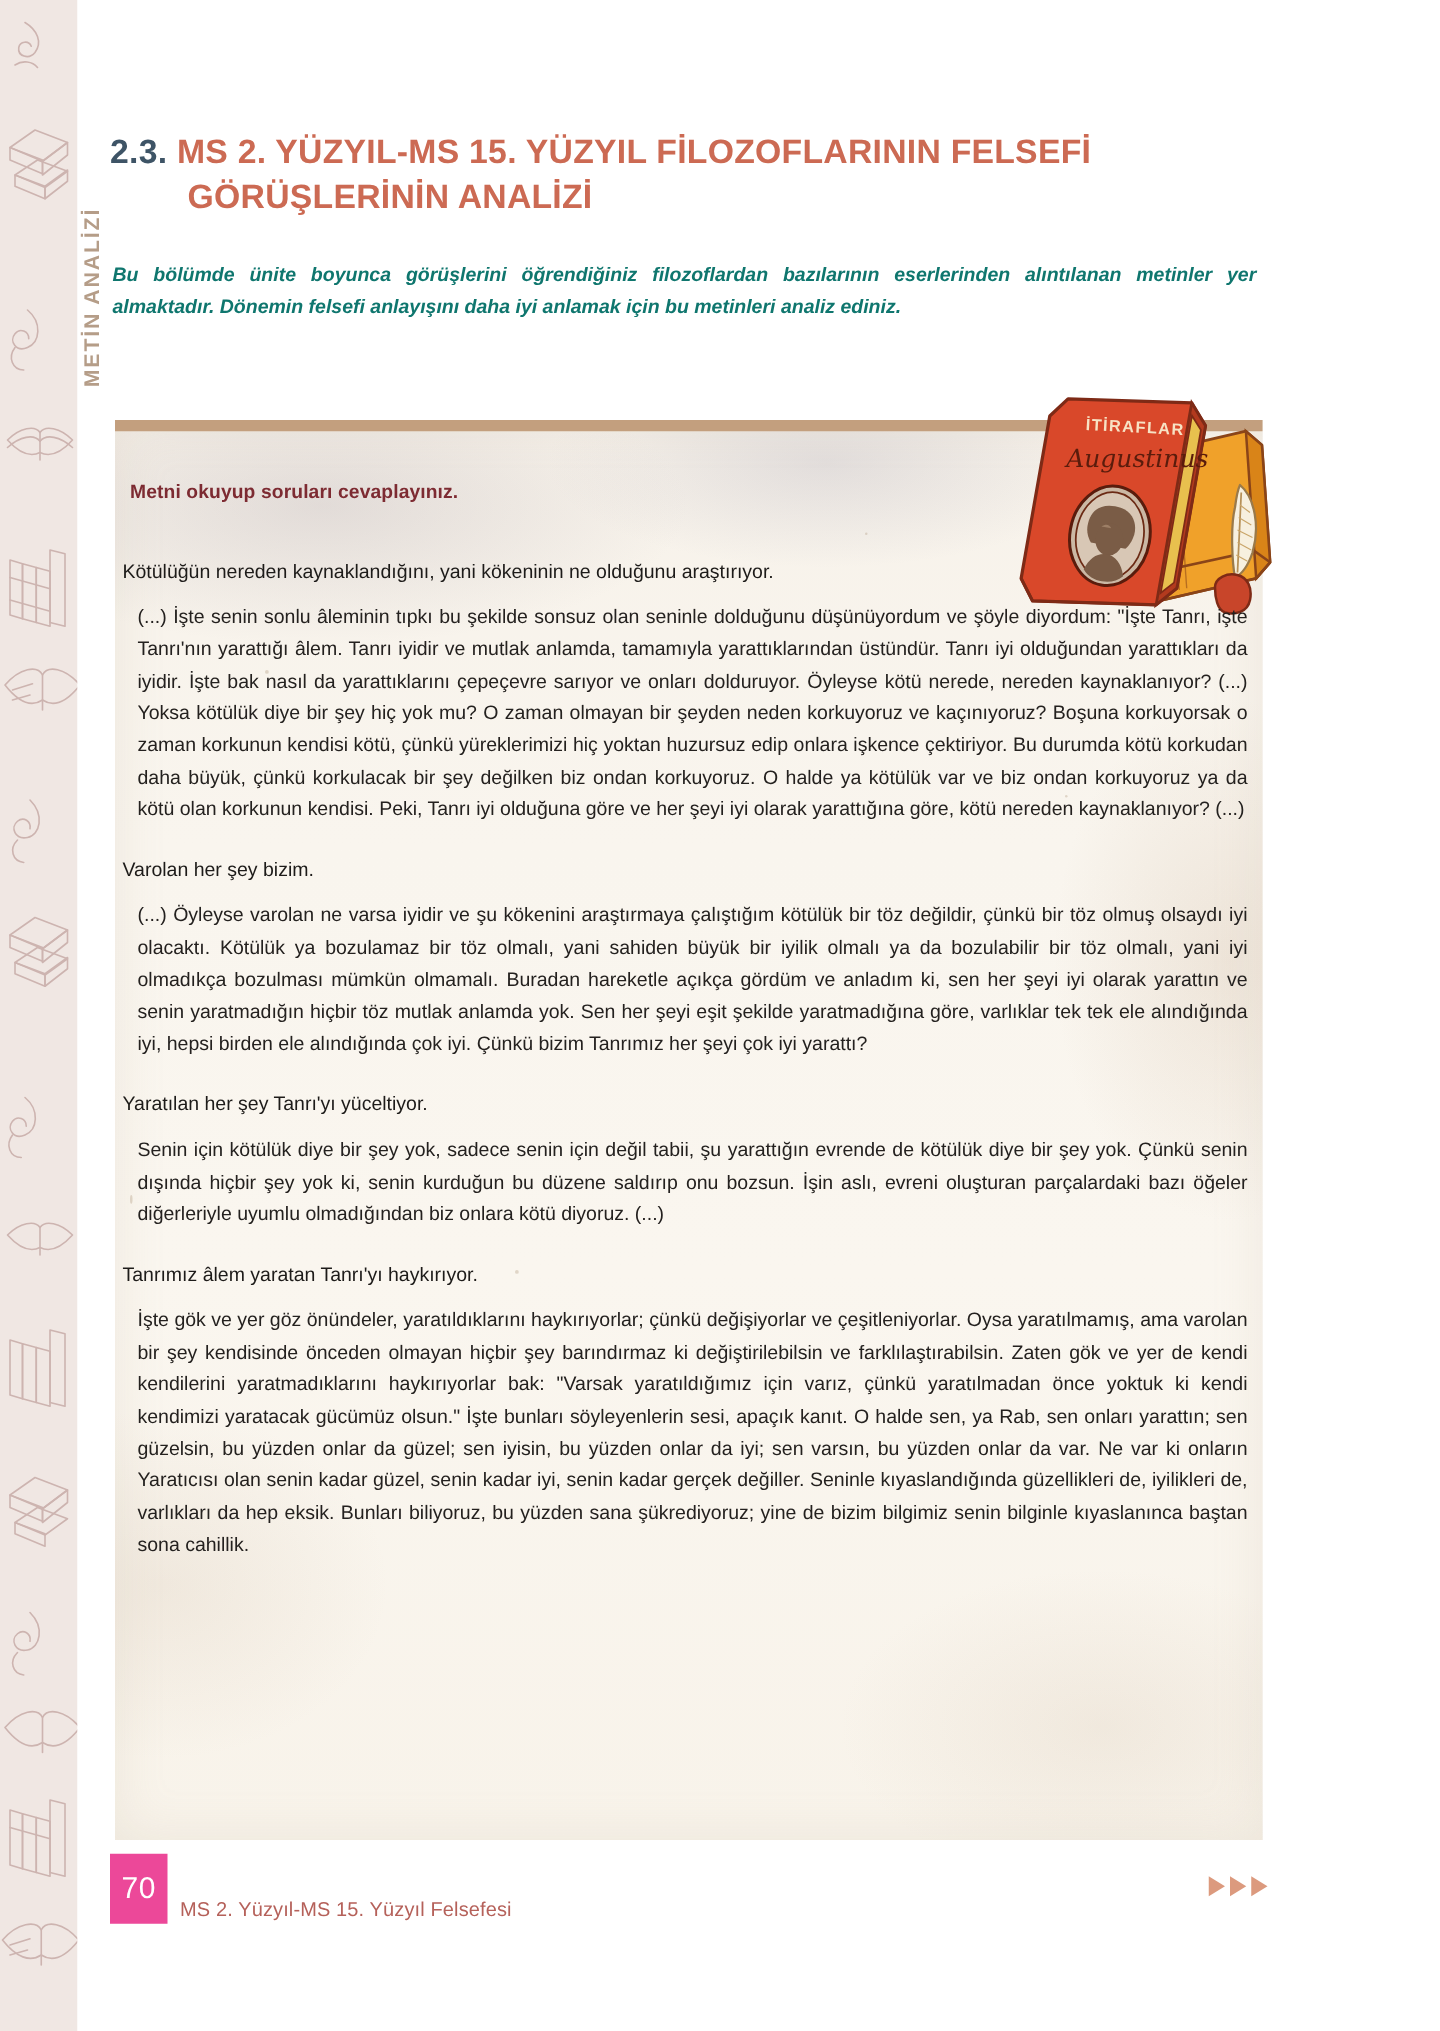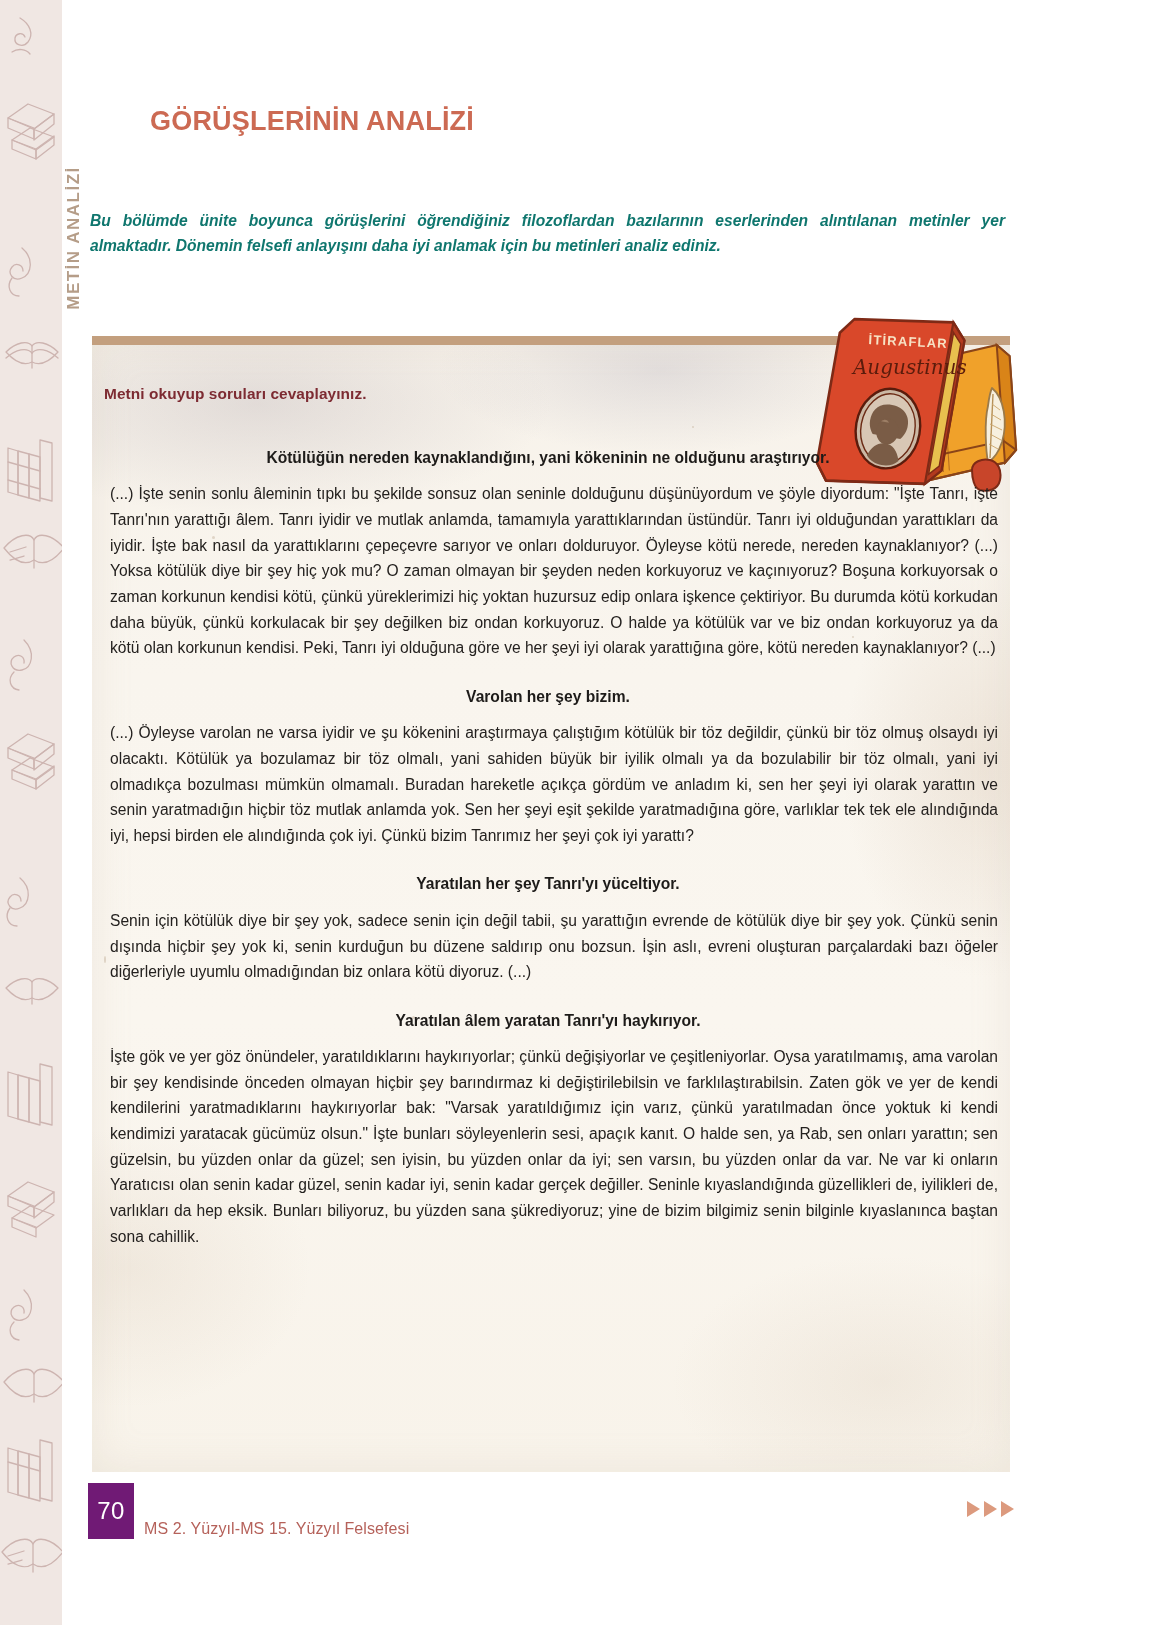--- a/index.html
+++ b/index.html
@@ -157,23 +157,23 @@
   }
   .doc-title {
     text-align: center;
     font-size: 19.5px;
     font-weight: bold;
     color: #7d2b32;
     letter-spacing: 0.4px;
     margin: 0 0 22px 0;
   }
   .sub-head {
-    text-align: center;
+    text-align: left;
     font-size: 15.6px;
-    font-weight: bold;
+    font-weight: normal;
     color: #1d1b19;
     margin: 0 0 12px 0;
     line-height: 1.5;
   }
   .sub-head.spaced {
     margin-top: 24px;
   }
   .para {
     font-size: 15.6px;
     line-height: 1.645;
@@ -191,21 +191,21 @@
     top: 1487px;
     width: 930px;
     height: 52px;
   }
   .page-badge {
     position: absolute;
     left: 0;
     top: -4px;
     width: 46px;
     height: 56px;
-    background: #701a75;
+    background: #ec4899;
     color: #ffffff;
     font-size: 24px;
     display: flex;
     align-items: center;
     justify-content: center;
     letter-spacing: 0.5px;
   }
   .footer-text {
     position: absolute;
     left: 56px;
@@ -313,20 +313,24 @@
     </g>
   </svg>
 </div>
 <div class="sidebar-rule"></div>
 
 <div class="vlabel-wrap">
   <div class="vlabel-text">METİN ANALİZİ</div>
 </div>
 
 <div class="head-block">
+  <div class="head-line">
+    <span class="head-num">2.3.</span>
+    <span class="head-title">MS 2. YÜZYIL-MS 15. YÜZYIL FİLOZOFLARININ FELSEFİ</span>
+  </div>
   <div class="head-line head-line2">
     <span class="head-title">GÖRÜŞLERİNİN ANALİZİ</span>
   </div>
 </div>
 
 <div class="intro">Bu bölümde ünite boyunca görüşlerini öğrendiğiniz filozoflardan bazılarının eserlerinden alıntılanan metinler yer almaktadır. Dönemin felsefi anlayışını daha iyi anlamak için bu metinleri analiz ediniz.</div>
 
 <div class="content-box">
   <div class="paper-speck" style="left:120px;top:200px;width:3px;height:3px;"></div>
   <div class="paper-speck" style="left:600px;top:90px;width:2px;height:2px;"></div>
@@ -399,21 +403,21 @@
 
   <div class="sub-head">Kötülüğün nereden kaynaklandığını, yani kökeninin ne olduğunu araştırıyor.</div>
   <p class="para">(...) İşte senin sonlu âleminin tıpkı bu şekilde sonsuz olan seninle dolduğunu düşünüyordum ve şöyle diyordum: "İşte Tanrı, işte Tanrı'nın yarattığı âlem. Tanrı iyidir ve mutlak anlamda, tamamıyla yarattıklarından üstündür. Tanrı iyi olduğundan yarattıkları da iyidir. İşte bak nasıl da yarattıklarını çepeçevre sarıyor ve onları dolduruyor. Öyleyse kötü nerede, nereden kaynaklanıyor? (...) Yoksa kötülük diye bir şey hiç yok mu? O zaman olmayan bir şeyden neden korkuyoruz ve kaçınıyoruz? Boşuna korkuyorsak o zaman korkunun kendisi kötü, çünkü yüreklerimizi hiç yoktan huzursuz edip onlara işkence çektiriyor. Bu durumda kötü korkudan daha büyük, çünkü korkulacak bir şey değilken biz ondan korkuyoruz. O halde ya kötülük var ve biz ondan korkuyoruz ya da kötü olan korkunun kendisi. Peki, Tanrı iyi olduğuna göre ve her şeyi iyi olarak yarattığına göre, kötü nereden kaynaklanıyor? (...)</p>
 
   <div class="sub-head spaced">Varolan her şey bizim.</div>
   <p class="para">(...) Öyleyse varolan ne varsa iyidir ve şu kökenini araştırmaya çalıştığım kötülük bir töz değildir, çünkü bir töz olmuş olsaydı iyi olacaktı. Kötülük ya bozulamaz bir töz olmalı, yani sahiden büyük bir iyilik olmalı ya da bozulabilir bir töz olmalı, yani iyi olmadıkça bozulması mümkün olmamalı. Buradan hareketle açıkça gördüm ve anladım ki, sen her şeyi iyi olarak yarattın ve senin yaratmadığın hiçbir töz mutlak anlamda yok. Sen her şeyi eşit şekilde yaratmadığına göre, varlıklar tek tek ele alındığında iyi, hepsi birden ele alındığında çok iyi. Çünkü bizim Tanrımız her şeyi çok iyi yarattı?</p>
 
   <div class="sub-head spaced">Yaratılan her şey Tanrı'yı yüceltiyor.</div>
   <p class="para">Senin için kötülük diye bir şey yok, sadece senin için değil tabii, şu yarattığın evrende de kötülük diye bir şey yok. Çünkü senin dışında hiçbir şey yok ki, senin kurduğun bu düzene saldırıp onu bozsun. İşin aslı, evreni oluşturan parçalardaki bazı öğeler diğerleriyle uyumlu olmadığından biz onlara kötü diyoruz. (...)</p>
 
-  <div class="sub-head spaced">Yaratılan âlem yaratan Tanrı'yı haykırıyor.</div>
+  <div class="sub-head spaced">Tanrımız âlem yaratan Tanrı'yı haykırıyor.</div>
   <p class="para">İşte gök ve yer göz önündeler, yaratıldıklarını haykırıyorlar; çünkü değişiyorlar ve çeşitleniyorlar. Oysa yaratılmamış, ama varolan bir şey kendisinde önceden olmayan hiçbir şey barındırmaz ki değiştirilebilsin ve farklılaştırabilsin. Zaten gök ve yer de kendi kendilerini yaratmadıklarını haykırıyorlar bak: "Varsak yaratıldığımız için varız, çünkü yaratılmadan önce yoktuk ki kendi kendimizi yaratacak gücümüz olsun." İşte bunları söyleyenlerin sesi, apaçık kanıt. O halde sen, ya Rab, sen onları yarattın; sen güzelsin, bu yüzden onlar da güzel; sen iyisin, bu yüzden onlar da iyi; sen varsın, bu yüzden onlar da var. Ne var ki onların Yaratıcısı olan senin kadar güzel, senin kadar iyi, senin kadar gerçek değiller. Seninle kıyaslandığında güzellikleri de, iyilikleri de, varlıkları da hep eksik. Bunları biliyoruz, bu yüzden sana şükrediyoruz; yine de bizim bilgimiz senin bilginle kıyaslanınca baştan sona cahillik.</p>
 </div>
 
 <div class="footer">
   <div class="page-badge">70</div>
   <div class="footer-text">MS 2. Yüzyıl-MS 15. Yüzyıl Felsefesi</div>
   <div class="footer-arrows">
     <span class="arrow"></span>
     <span class="arrow"></span>
     <span class="arrow"></span>

